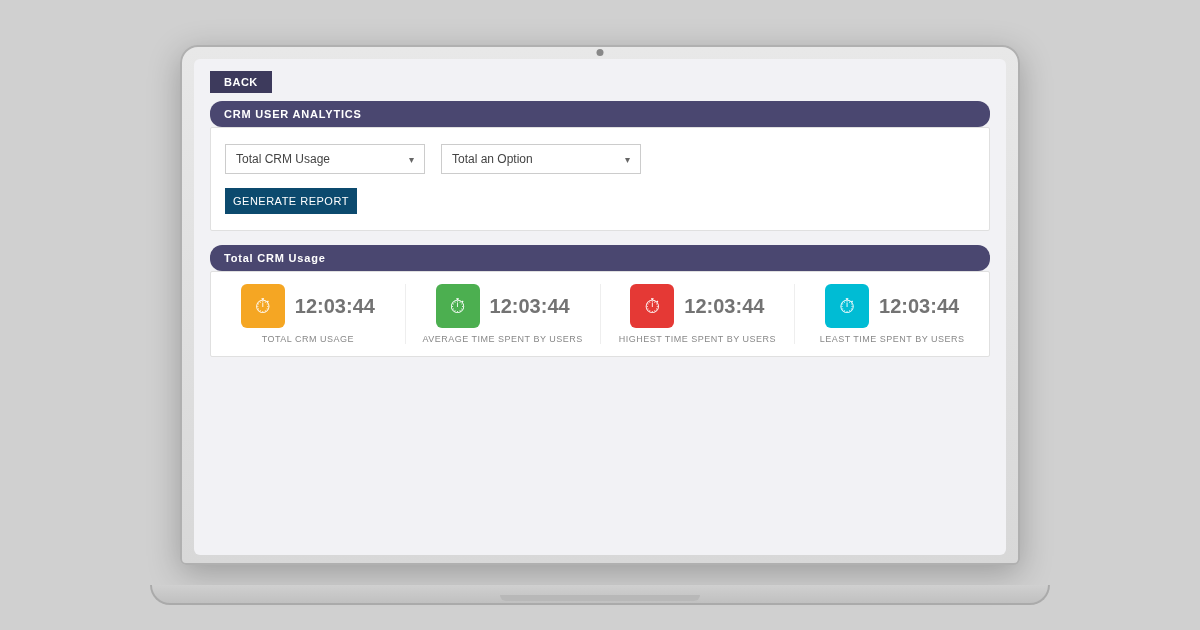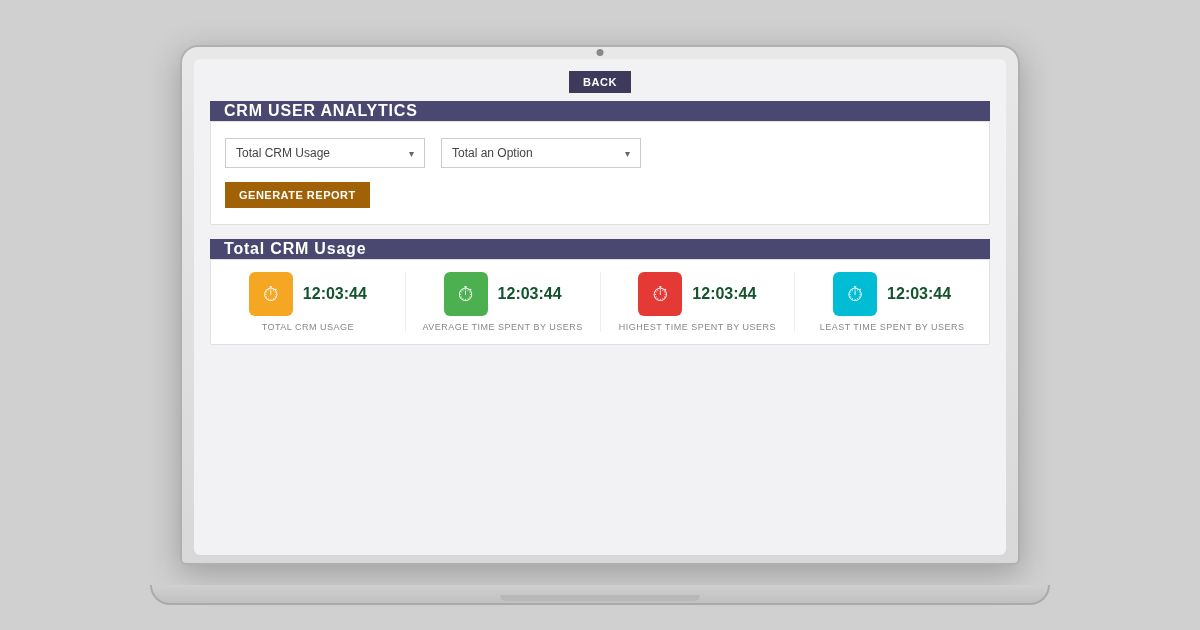--- a/index.html
+++ b/index.html
@@ -84,44 +84,44 @@
     
     .screen-content {
       padding: 12px 16px;
       height: 100%;
       overflow-y: auto;
     }
 
     
     .back-btn-wrapper {
       display: flex;
-      justify-content: center;
+      justify-content: flex-start;
       margin-bottom: 8px;
     }
 
     .back-btn {
       background: #3d3a5c;
       color: white;
       border: none;
       padding: 5px 14px;
       font-size: 11px;
       font-weight: bold;
       cursor: pointer;
       letter-spacing: 0.5px;
     }
 
     
     .section-header {
       background: #4a4770;
       color: white;
-      padding: 1px 14px;
-      font-size: 16px;
+      padding: 7px 14px;
+      font-size: 11px;
       font-weight: bold;
       letter-spacing: 0.8px;
-      border-radius: 0;
+      border-radius: 12px;
     }
 
     
     .white-panel {
       background: white;
       border: 1px solid #e0e0e0;
       border-radius: 2px;
       margin-top: 0;
     }
 
@@ -153,26 +153,26 @@
     .dropdown-select .chevron {
       position: absolute;
       right: 10px;
       top: 50%;
       transform: translateY(-50%);
       font-size: 10px;
       color: #666;
     }
 
     .generate-btn {
-      background: #a16207;
+      background: #0c4a6e;
       color: white;
       border: none;
-      padding: 7px 14px;
+      padding: 7px 8px;
       font-size: 11px;
-      font-weight: bold;
+      font-weight: normal;
       letter-spacing: 0.5px;
       cursor: pointer;
     }
 
     
     .stats-section {
       margin-top: 14px;
     }
 
     .stats-panel-body {
@@ -236,23 +236,23 @@
     .stat-icon-box.green { background: #4caf50; }
     .stat-icon-box.red { background: #e53935; }
     .stat-icon-box.cyan { background: #00bcd4; }
 
     .clock-icon {
       color: white;
       font-size: 20px;
     }
 
     .stat-time {
-      font-size: 16px;
+      font-size: 20px;
       font-weight: bold;
-      color: #14532d;
+      color: #737373;
     }
 
     .stat-label {
       font-size: 9px;
       color: #888;
       letter-spacing: 0.5px;
       text-align: center;
       text-transform: uppercase;
     }
 

